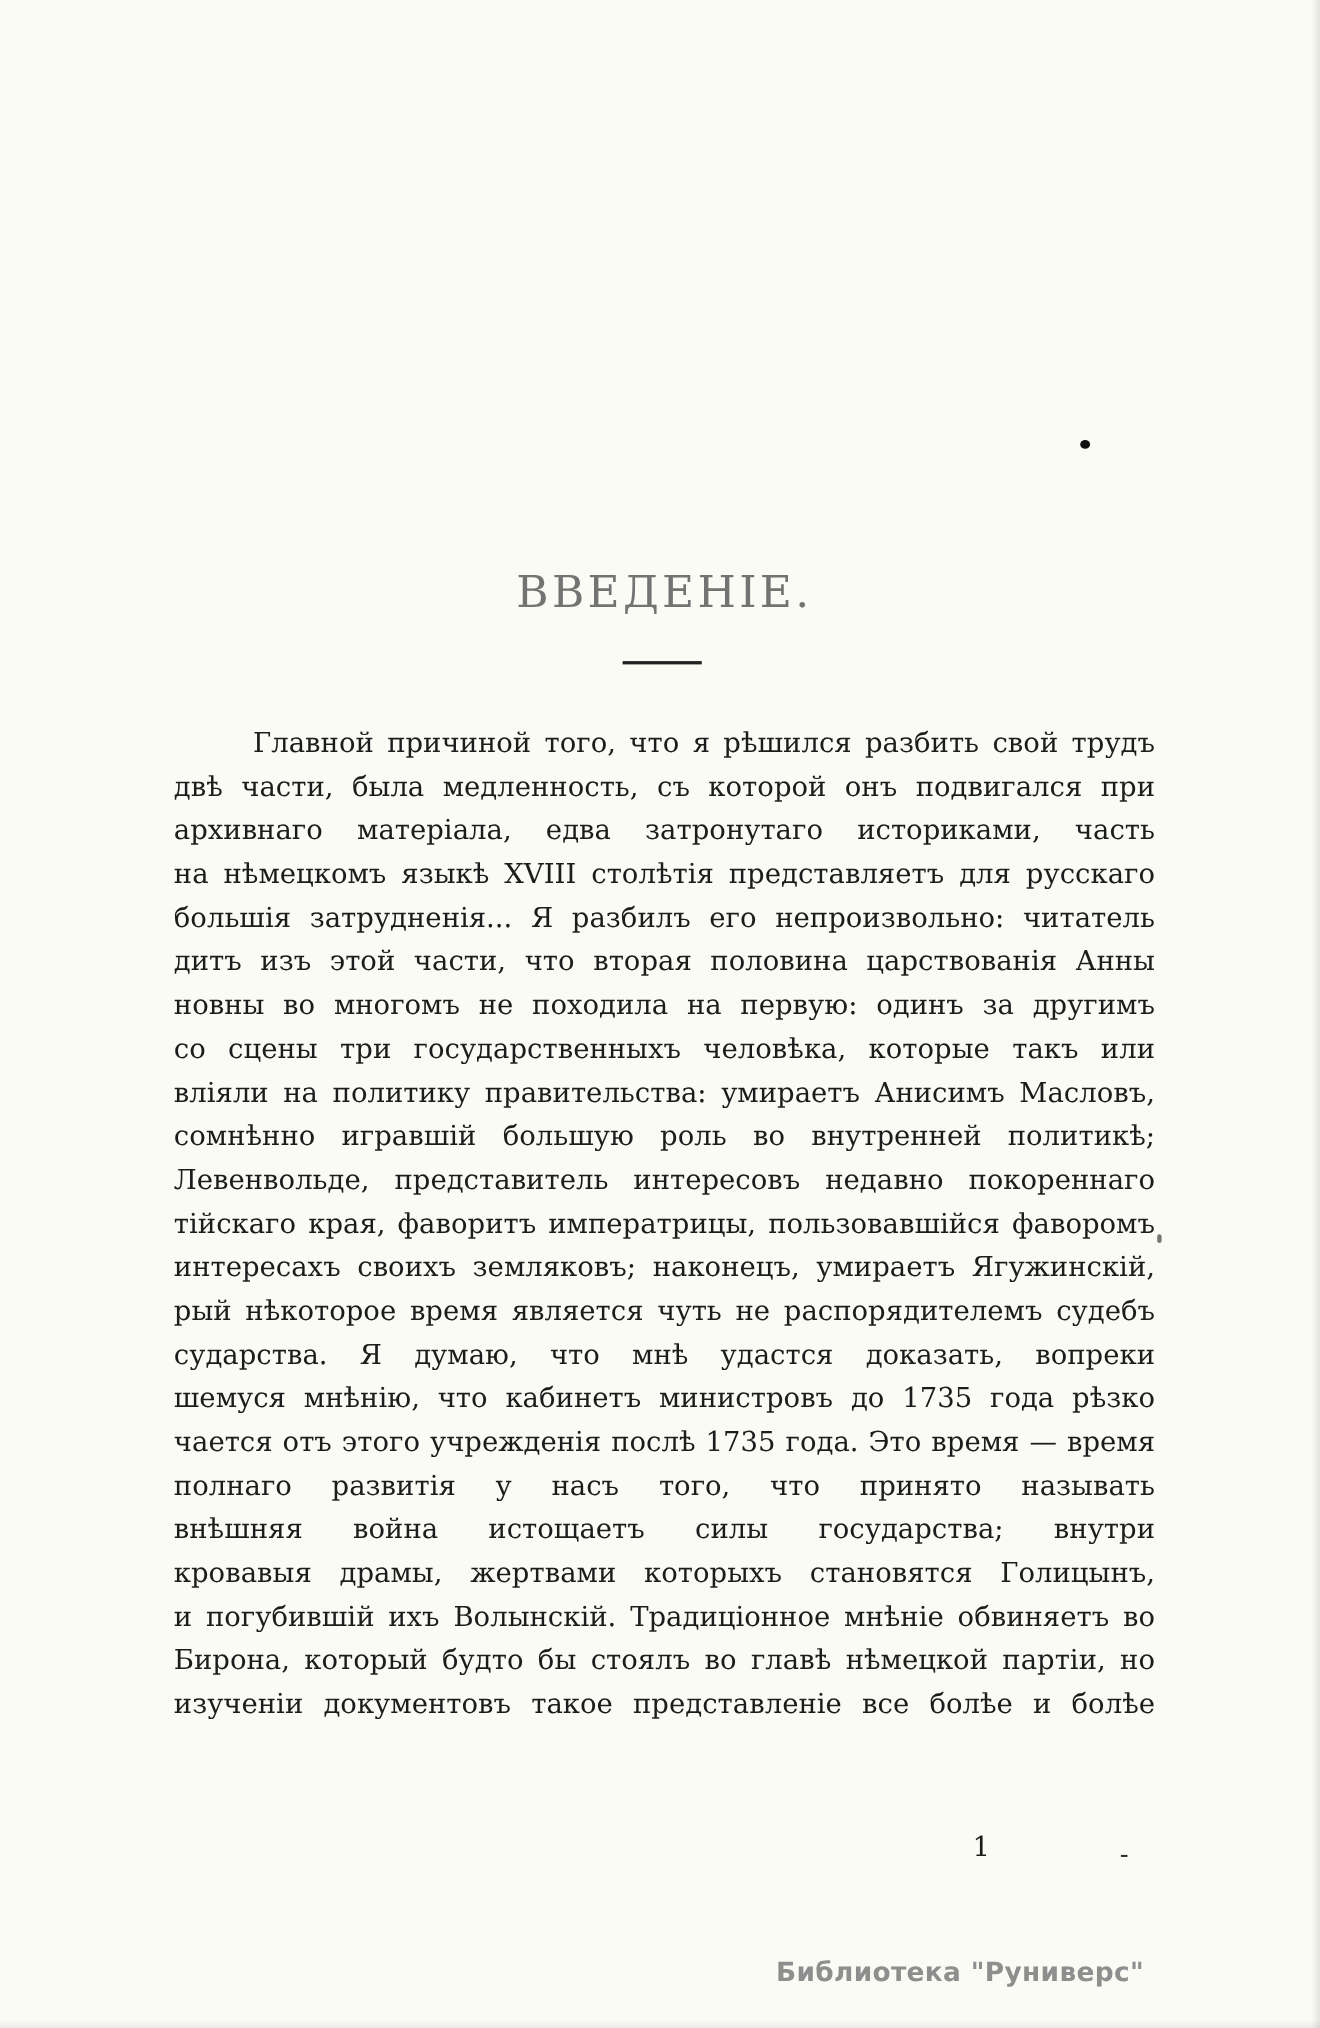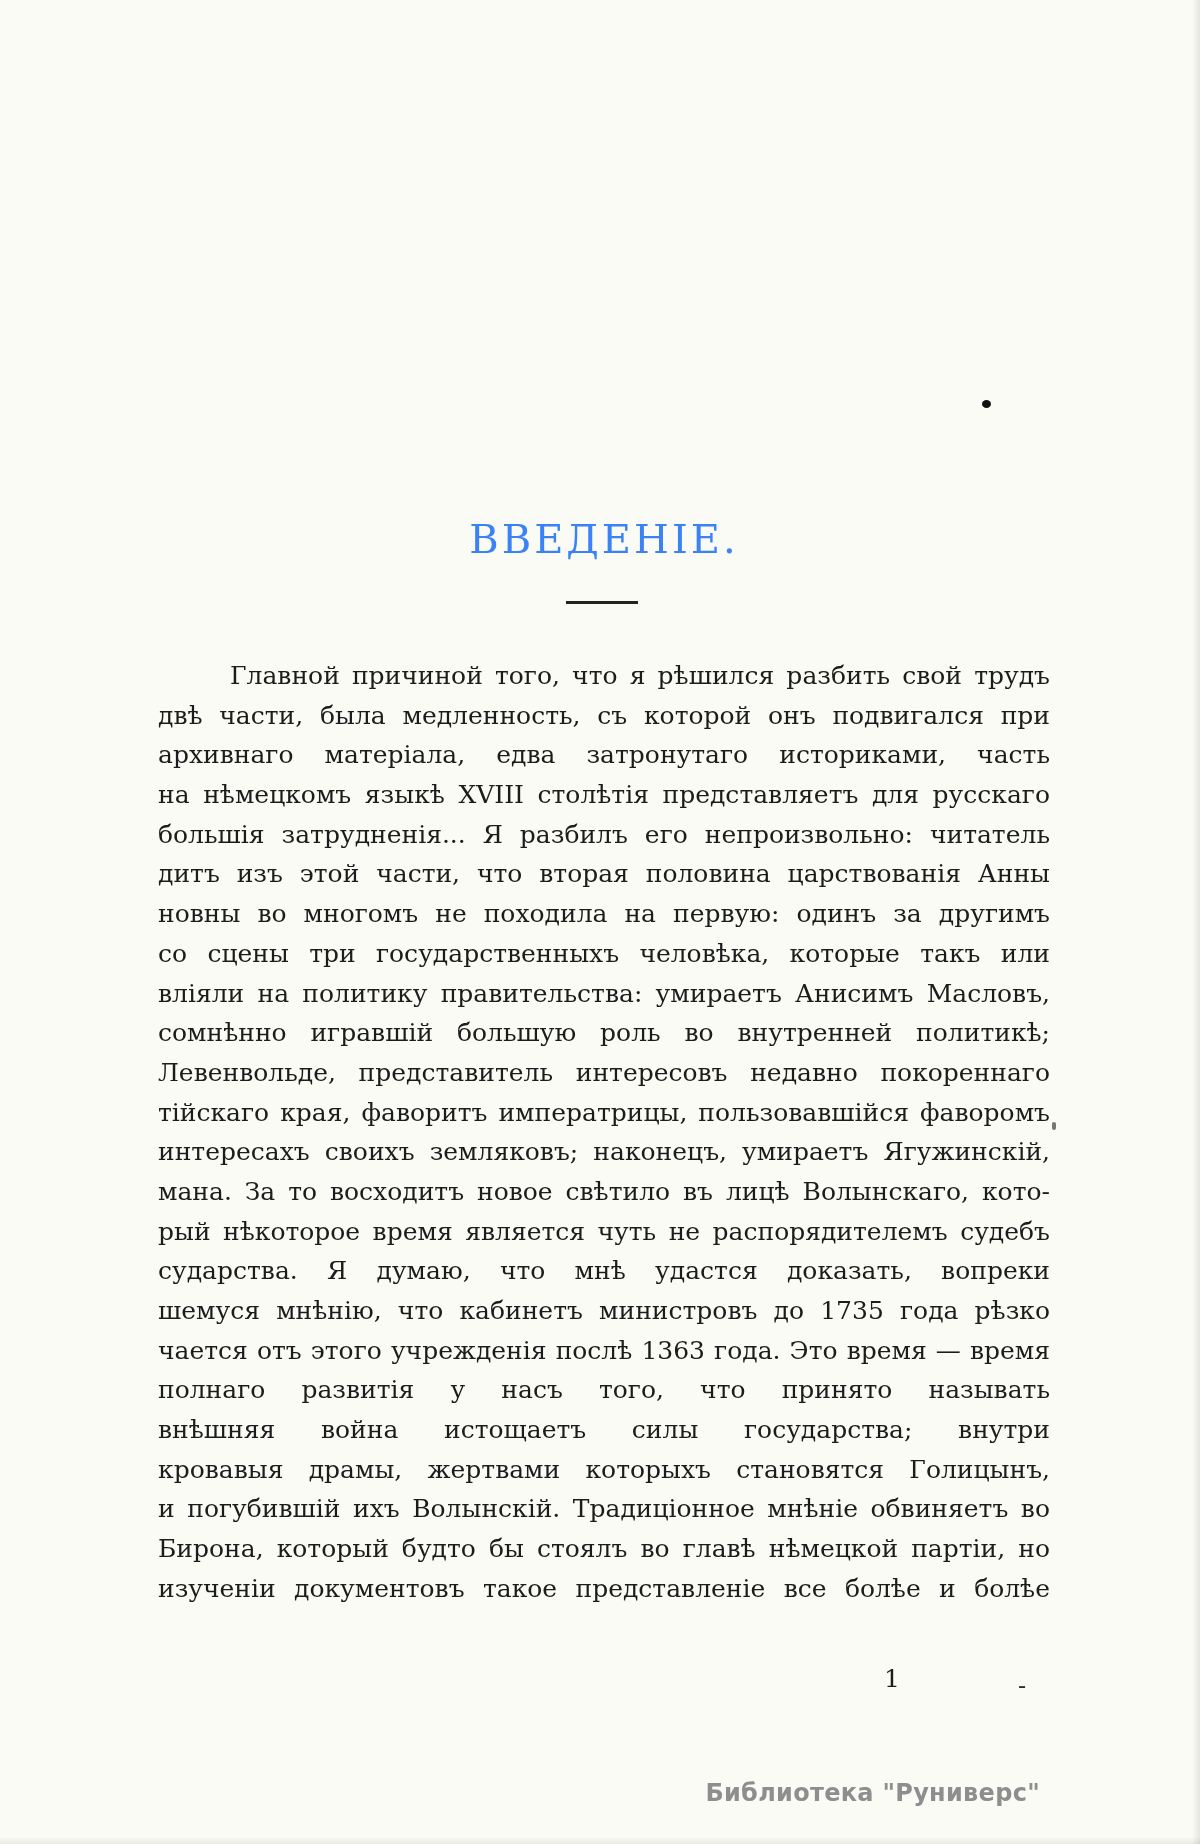--- a/index.html
+++ b/index.html
@@ -21,21 +21,21 @@
     position: absolute;
     left: 158px;
     top: 516px;
     width: 892px;
     margin: 0;
     text-align: center;
     font-family: "DejaVu Serif", serif;
     font-weight: normal;
     font-size: 40px;
     letter-spacing: 3px;
-    color: #3b82f6;
+    color: #737373;
   }
   .rule {
     position: absolute;
     left: 566px;
     top: 601px;
     width: 72px;
     height: 3px;
     background: #232323;
   }
   .paragraph {
@@ -137,25 +137,24 @@
       <div class="line">на нѣмецкомъ языкѣ XVIII столѣтія представляетъ для русскаго</div>
       <div class="line">большія затрудненія... Я разбилъ его непроизвольно: читатель уви-</div>
       <div class="line">дитъ изъ этой части, что вторая половина царствованія Анны Іоан-</div>
       <div class="line">новны во многомъ не походила на первую: одинъ за другимъ сходятъ</div>
       <div class="line">со сцены три государственныхъ человѣка, которые такъ или иначе</div>
       <div class="line">вліяли на политику правительства: умираетъ Анисимъ Масловъ, не-</div>
       <div class="line">сомнѣнно игравшій большую роль во внутренней политикѣ; умираетъ</div>
       <div class="line">Левенвольде, представитель интересовъ недавно покореннаго Бал-</div>
       <div class="line">тійскаго края, фаворитъ императрицы, пользовавшійся фаворомъ въ</div>
       <div class="line">интересахъ своихъ земляковъ; наконецъ, умираетъ Ягужинскій, одинъ</div>
-      <div class="line">мана. За то восходитъ новое свѣтило въ лицѣ Волынскаго, кото-</div>
       <div class="line">рый нѣкоторое время является чуть не распорядителемъ судебъ го-</div>
       <div class="line">сударства. Я думаю, что мнѣ удастся доказать, вопреки установив-</div>
       <div class="line">шемуся мнѣнію, что кабинетъ министровъ до 1735 года рѣзко отли-</div>
-      <div class="line">чается отъ этого учрежденія послѣ 1363 года. Это время — время</div>
+      <div class="line">чается отъ этого учрежденія послѣ 1735 года. Это время — время</div>
       <div class="line">полнаго развитія у насъ того, что принято называть Бироновщиной:</div>
       <div class="line">внѣшняя война истощаетъ силы государства; внутри разыгрываются</div>
       <div class="line">кровавыя драмы, жертвами которыхъ становятся Голицынъ, Долгорукіе</div>
       <div class="line">и погубившій ихъ Волынскій. Традиціонное мнѣніе обвиняетъ во всемъ</div>
       <div class="line">Бирона, который будто бы стоялъ во главѣ нѣмецкой партіи, но при</div>
       <div class="line">изученіи документовъ такое представленіе все болѣе и болѣе блѣд-</div>
     </div>
 
   <div class="page-number">1</div>
 

